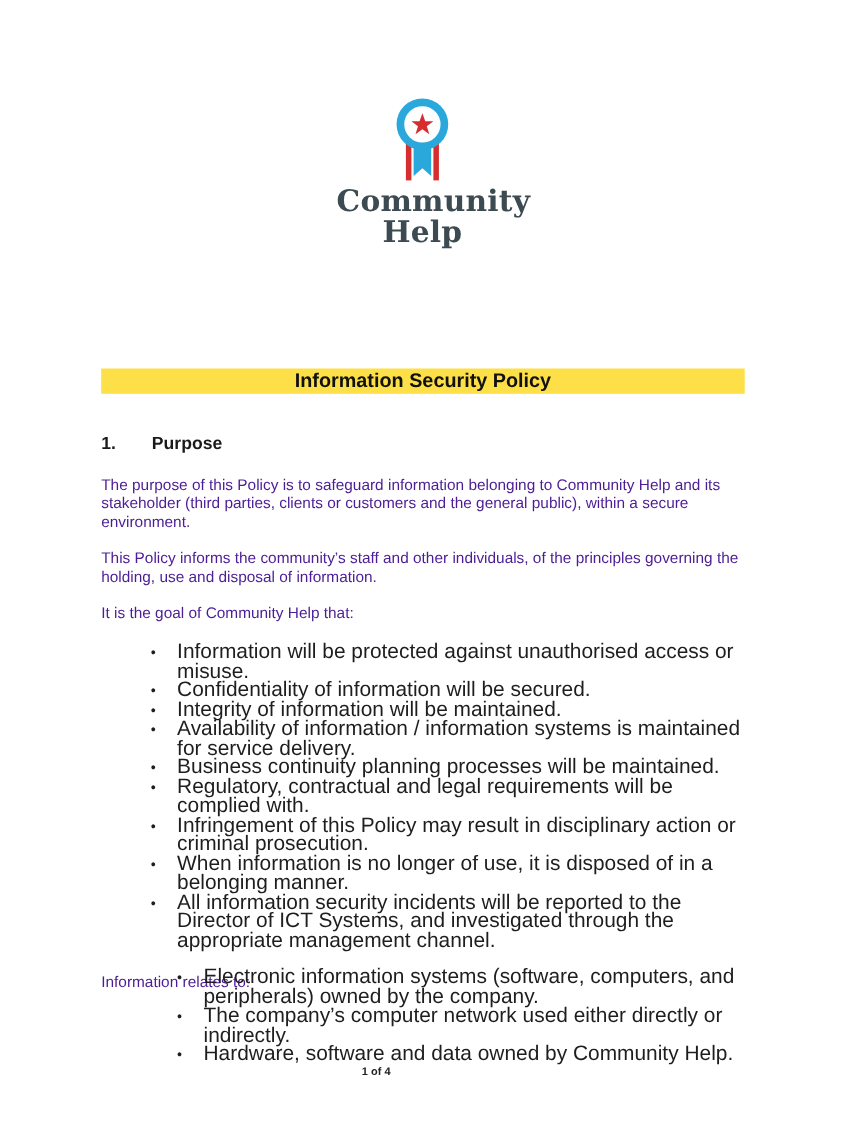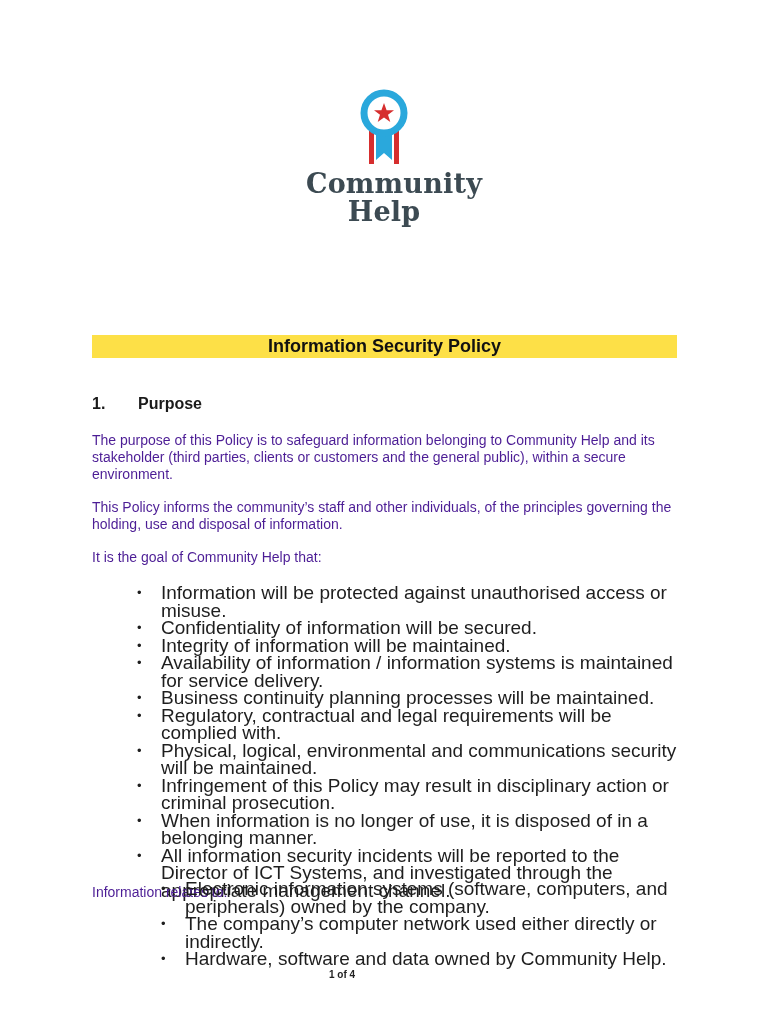--- a/index.html
+++ b/index.html
@@ -44,21 +44,20 @@
 <div class="para" style="top:499px;">This Policy informs the community’s staff and other individuals, of the principles governing the holding, use and disposal of information.</div>
 <div class="para" style="top:549px;">It is the goal of Community Help that:</div>
 
 <ul class="blist" style="top:584px;">
   <li>Information will be protected against unauthorised access or misuse.</li>
   <li>Confidentiality of information will be secured.</li>
   <li>Integrity of information will be maintained.</li>
   <li>Availability of information / information systems is maintained for service delivery.</li>
   <li>Business continuity planning processes will be maintained.</li>
   <li>Regulatory, contractual and legal requirements will be complied with.</li>
-  <li>Physical, logical, environmental and communications security will be maintained.</li>
   <li>Infringement of this Policy may result in disciplinary action or criminal prosecution.</li>
   <li>When information is no longer of use, it is disposed of in a belonging manner.</li>
   <li>All information security incidents will be reported to the Director of ICT Systems, and investigated through the appropriate management channel.</li>
 </ul>
 
 <div class="para" style="top:884px;">Information relates to:</div>
 
 <ul class="blist" style="top:880px;margin-left:24px;">
   <li>Electronic information systems (software, computers, and peripherals) owned by the company.</li>
   <li>The company’s computer network used either directly or indirectly.</li>

